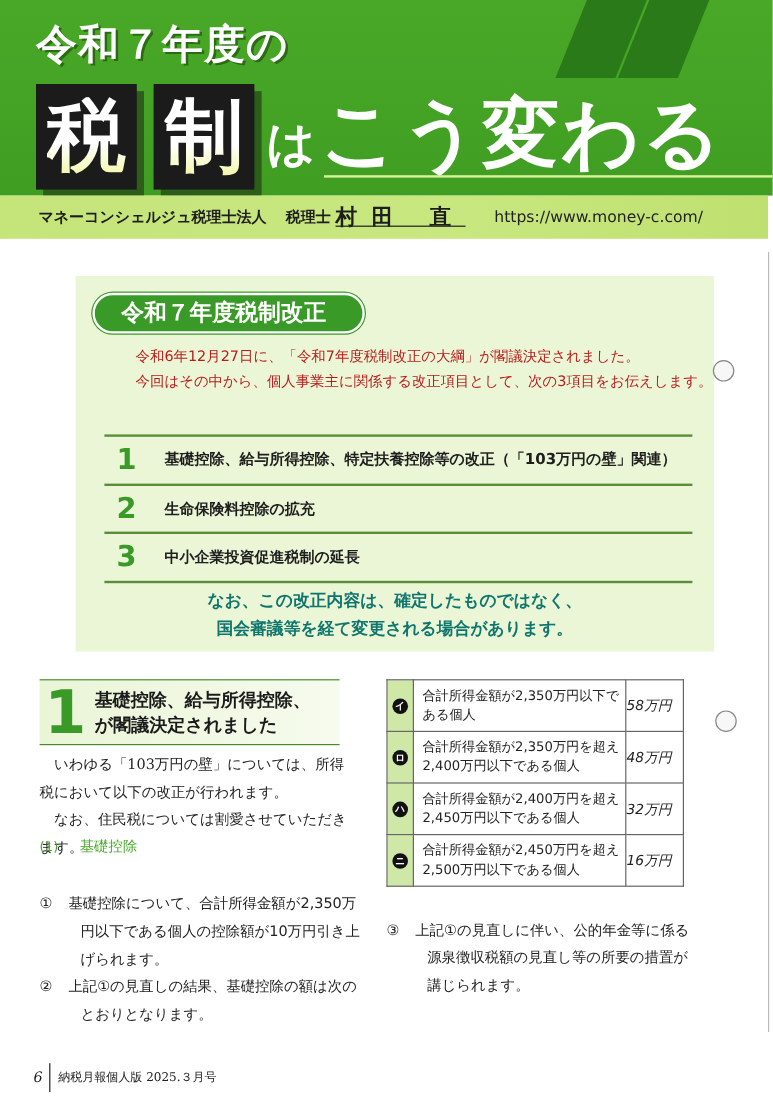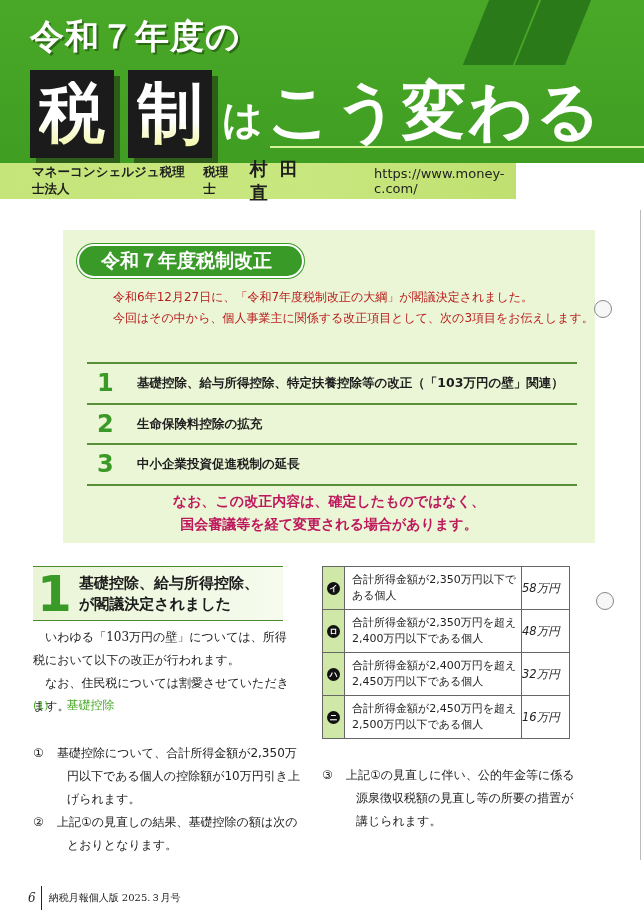--- a/index.html
+++ b/index.html
@@ -12,37 +12,37 @@
   .banner .stripe.s1 { left: 478px; }
   .banner .stripe.s2 { left: 530px; }
   .title-line1 { position: absolute; left: 30px; top: 14px; font-size: 34px; font-weight: bold; color: #ffffff; letter-spacing: 1px; text-shadow: 2px 2px 0 #2a6b14; }
   .kanji-box { position: absolute; top: 70px; width: 84px; height: 88px; background: #1b1b1b; box-shadow: 6px 6px 0 #2c5e1a; display: flex; align-items: center; justify-content: center; }
   .kanji-box span { font-size: 66px; font-weight: bold; background: linear-gradient(180deg, #ffffff 0%, #ffffff 60%, #f3f7a8 100%); -webkit-background-clip: text; background-clip: text; color: transparent; line-height: 1; }
   .kanji-box.k1 { left: 30px; }
   .kanji-box.k2 { left: 128px; }
   .title-rest { position: absolute; top: 68px; left: 222px; font-size: 64px; font-weight: bold; color: #ffffff; letter-spacing: 2px; white-space: nowrap; }
   .title-rest .ha { font-size: 40px; margin-right: 2px; }
   .title-underline { position: absolute; left: 270px; top: 146px; width: 380px; height: 2px; background: #d9f39a; }
-  .byline { position: absolute; left: 0; top: 163px; width: 516px; height: 36px; background: linear-gradient(90deg, #c5e47a 0%, #c8e77f 60%, #bfe070 100%); display: flex; align-items: center; padding-left: 32px; font-size: 12.5px; font-weight: bold; color: #1e1e1e; }
+  .byline { position: absolute; left: 0; top: 163px; width: 640px; height: 36px; background: linear-gradient(90deg, #c5e47a 0%, #c8e77f 60%, #bfe070 100%); display: flex; align-items: center; padding-left: 32px; font-size: 12.5px; font-weight: bold; color: #1e1e1e; }
   .byline .org { margin-right: 16px; }
-  .byline .role { margin-right: 16px; }
-  .byline .name { font-size: 18px; letter-spacing: 12px; margin-right: 36px; }
+  .byline .role { margin-right: 4px; }
+  .byline .name { font-size: 18px; letter-spacing: 12px; margin-right: 24px; text-decoration: underline; }
   .byline .url { font-weight: normal; font-size: 13px; color: #222; }
 
   
   .summary { position: absolute; left: 35px; top: 230px; width: 532px; height: 313px; background: #ebf6d6; margin-left: 28px; }
   .summary-tag { position: absolute; left: 14px; top: 14px; height: 34px; padding: 0 30px 0 22px; background: #3a9a28; color: #fff; font-size: 19px; font-weight: bold; border-radius: 17px; display: flex; align-items: center; border: 2px solid #ffffff; box-shadow: 0 0 0 1px #3a9a28; }
   .summary-p { position: absolute; left: 38px; font-size: 12px; color: #b91c1c; line-height: 21px; }
   .summary-p.p1 { top: 57px; text-indent: 1em; }
   .summary-p.p2 { top: 78px; width: 498px; text-indent: 1em; }
   .item-rule { position: absolute; left: 24px; width: 490px; height: 2px; background: #5a8f3a; }
   .item { position: absolute; left: 24px; width: 490px; height: 38px; display: flex; align-items: center; }
   .item .num { width: 50px; padding-left: 10px; font-size: 24px; font-weight: bold; color: #3a9a28; }
   .item .label { font-size: 12.5px; font-weight: bold; color: #1e1e1e; }
-  .notice { position: absolute; left: 0; width: 532px; text-align: center; font-size: 14px; font-weight: bold; color: #be185d; line-height: 22px; }
+  .notice { position: absolute; left: 0; width: 532px; text-align: center; font-size: 14px; font-weight: bold; color: #0f766e; line-height: 22px; }
 
   
   .sec-head { position: absolute; left: 33px; top: 566px; width: 250px; height: 55px; background: linear-gradient(90deg, #eaf5d6 0%, #f6fbee 100%); border-top: 1.5px solid #4a8a2a; border-bottom: 1.5px solid #4a8a2a; }
   .sec-head .num { position: absolute; left: 4px; top: 0px; font-size: 50px; font-weight: bold; color: #3a9a28; line-height: 55px; }
   .sec-head .t { position: absolute; left: 46px; top: 6px; font-size: 15px; font-weight: bold; color: #1b1b1b; line-height: 21px; }
 
   .body-text { position: absolute; left: 33px; width: 262px; font-family: "DejaVu Serif", "Liberation Serif", serif; font-size: 12px; line-height: 23px; color: #222; }
   .sub-head { position: absolute; left: 33px; top: 697px; font-size: 12px; color: #4aa82a; }
   .sub-head .paren { margin-right: 14px; font-size: 11px; }
   .enum { position: absolute; left: 33px; width: 268px; font-size: 12px; line-height: 23px; color: #222; }

